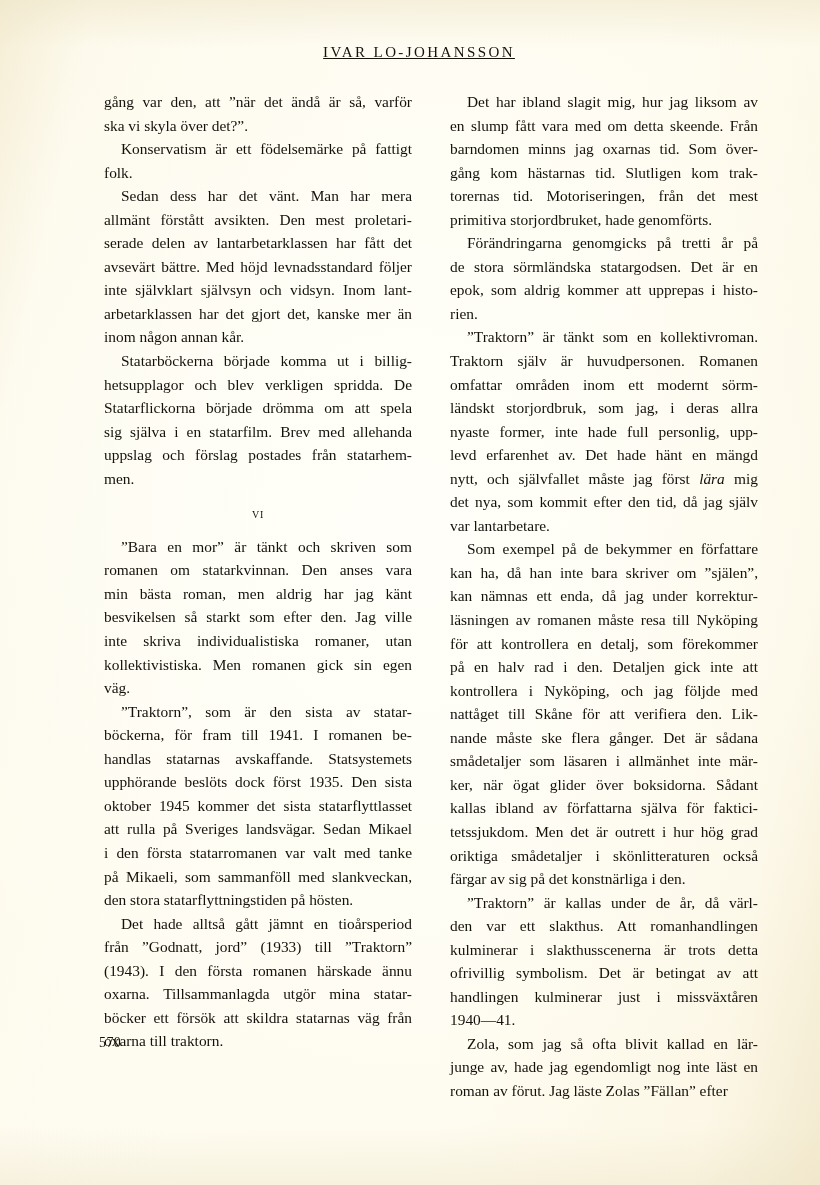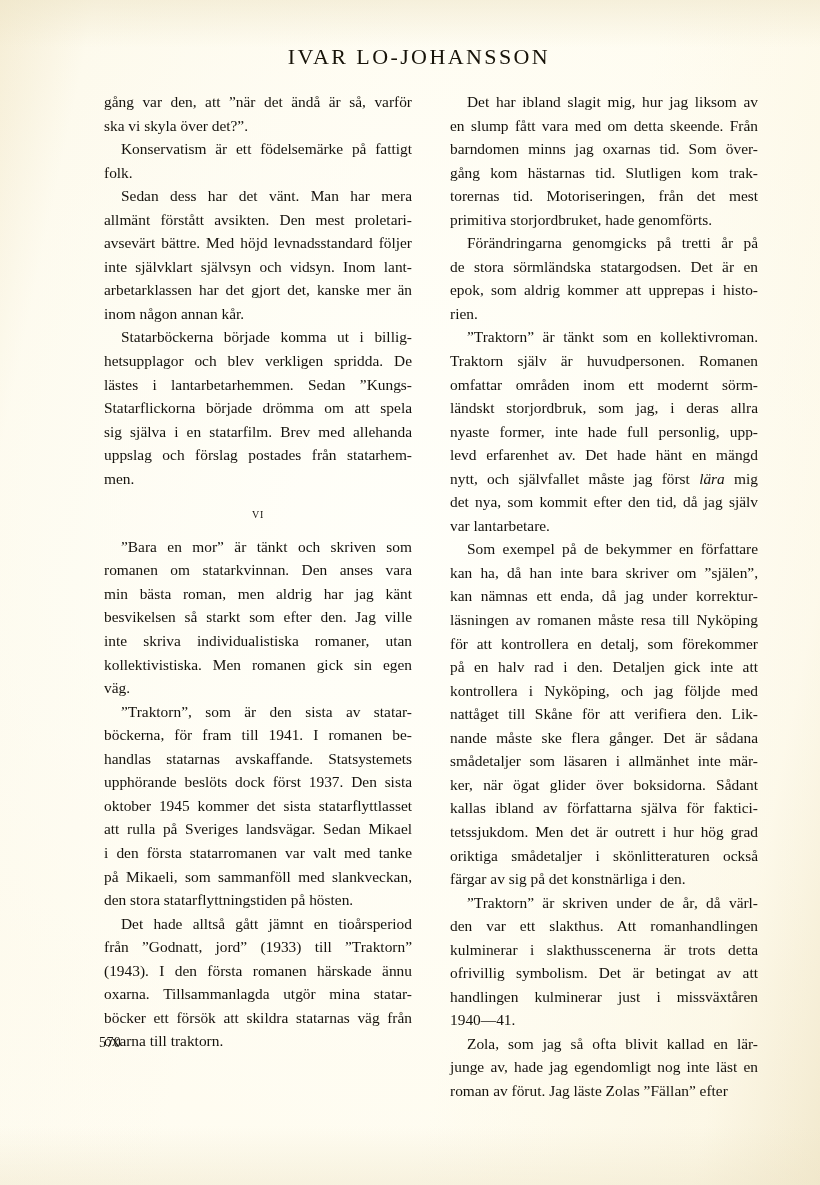--- a/index.html
+++ b/index.html
@@ -44,25 +44,26 @@
     height: 1185px;
   }
 
   
   .running-head {
     position: absolute;
     top: 44px;
     left: 0;
     width: 654px;
     text-align: center;
-    font-size: 22px;
+    font-size: 15px;
     letter-spacing: 2.4px;
     font-weight: 400;
     color: #171309;
     white-space: pre;
+    text-decoration: underline;
   }
 
   
   .columns {
     position: absolute;
     top: 90px;
     left: 12px;
     width: 654px;
     display: flex;
     gap: 38px;
@@ -133,49 +134,49 @@
             <span class="ln">gång var den, att ”när det ändå är så, varför</span>
             <span class="ln flush">ska vi skyla över det?”.</span>
           </p>
           <p class="para">
             <span class="ln indent">Konservatism är ett födelsemärke på fattigt</span>
             <span class="ln flush">folk.</span>
           </p>
           <p class="para">
             <span class="ln indent">Sedan dess har det vänt. Man har mera</span>
             <span class="ln">allmänt förstått avsikten. Den mest proletari-</span>
+            <span class="ln">serade delen av lantarbetarklassen har fått det</span>
             <span class="ln">avsevärt bättre. Med höjd levnadsstandard följer</span>
             <span class="ln">inte självklart självsyn och vidsyn. Inom lant-</span>
             <span class="ln">arbetarklassen har det gjort det, kanske mer än</span>
             <span class="ln flush">inom någon annan kår.</span>
           </p>
           <p class="para">
             <span class="ln indent">Statarböckerna började komma ut i billig-</span>
             <span class="ln">hetsupplagor och blev verkligen spridda. De</span>
-            <span class="ln">lästes i lantarbetarhemmen. Sedan ”Kungs-</span>
             <span class="ln">Statarflickorna började drömma om att spela</span>
             <span class="ln">sig själva i en statarfilm. Brev med allehanda</span>
             <span class="ln">uppslag och förslag postades från statarhem-</span>
             <span class="ln flush">men.</span>
           </p>
           <div class="section-head">VI</div>
           <p class="para">
             <span class="ln indent">”Bara en mor” är tänkt och skriven som</span>
             <span class="ln">romanen om statarkvinnan. Den anses vara</span>
             <span class="ln">min bästa roman, men aldrig har jag känt</span>
             <span class="ln">besvikelsen så starkt som efter den. Jag ville</span>
             <span class="ln">inte skriva individualistiska romaner, utan</span>
             <span class="ln">kollektivistiska. Men romanen gick sin egen</span>
             <span class="ln flush">väg.</span>
           </p>
           <p class="para">
             <span class="ln indent">”Traktorn”, som är den sista av statar-</span>
             <span class="ln">böckerna, för fram till 1941. I romanen be-</span>
             <span class="ln">handlas statarnas avskaffande. Statsystemets</span>
-            <span class="ln">upphörande beslöts dock först 1937. Den sista</span>
+            <span class="ln">upphörande beslöts dock först 1935. Den sista</span>
             <span class="ln">oktober 1945 kommer det sista statarflyttlasset</span>
             <span class="ln">att rulla på Sveriges landsvägar. Sedan Mikael</span>
             <span class="ln">i den första statarromanen var valt med tanke</span>
             <span class="ln">på Mikaeli, som sammanföll med slankveckan,</span>
             <span class="ln flush">den stora statarflyttningstiden på hösten.</span>
           </p>
           <p class="para">
             <span class="ln indent">Det hade alltså gått jämnt en tioårsperiod</span>
             <span class="ln">från ”Godnatt, jord” (1933) till ”Traktorn”</span>
             <span class="ln">(1943). I den första romanen härskade ännu</span>
@@ -221,21 +222,21 @@
             <span class="ln">nattåget till Skåne för att verifiera den. Lik-</span>
             <span class="ln">nande måste ske flera gånger. Det är sådana</span>
             <span class="ln">smådetaljer som läsaren i allmänhet inte mär-</span>
             <span class="ln">ker, när ögat glider över boksidorna. Sådant</span>
             <span class="ln">kallas ibland av författarna själva för faktici-</span>
             <span class="ln">tetssjukdom. Men det är outrett i hur hög grad</span>
             <span class="ln">oriktiga smådetaljer i skönlitteraturen också</span>
             <span class="ln flush">färgar av sig på det konstnärliga i den.</span>
           </p>
           <p class="para">
-            <span class="ln indent">”Traktorn” är skriven under de år, då värl-</span>
+            <span class="ln indent">”Traktorn” är kallas under de år, då värl-</span>
             <span class="ln">den var ett slakthus. Att romanhandlingen</span>
             <span class="ln">kulminerar i slakthusscenerna är trots detta</span>
             <span class="ln">ofrivillig symbolism. Det är betingat av att</span>
             <span class="ln">handlingen kulminerar just i missväxtåren</span>
             <span class="ln flush">1940—41.</span>
           </p>
           <p class="para">
             <span class="ln indent">Zola, som jag så ofta blivit kallad en lär-</span>
             <span class="ln">junge av, hade jag egendomligt nog inte läst en</span>
             <span class="ln flush">roman av förut. Jag läste Zolas ”Fällan” efter</span>

